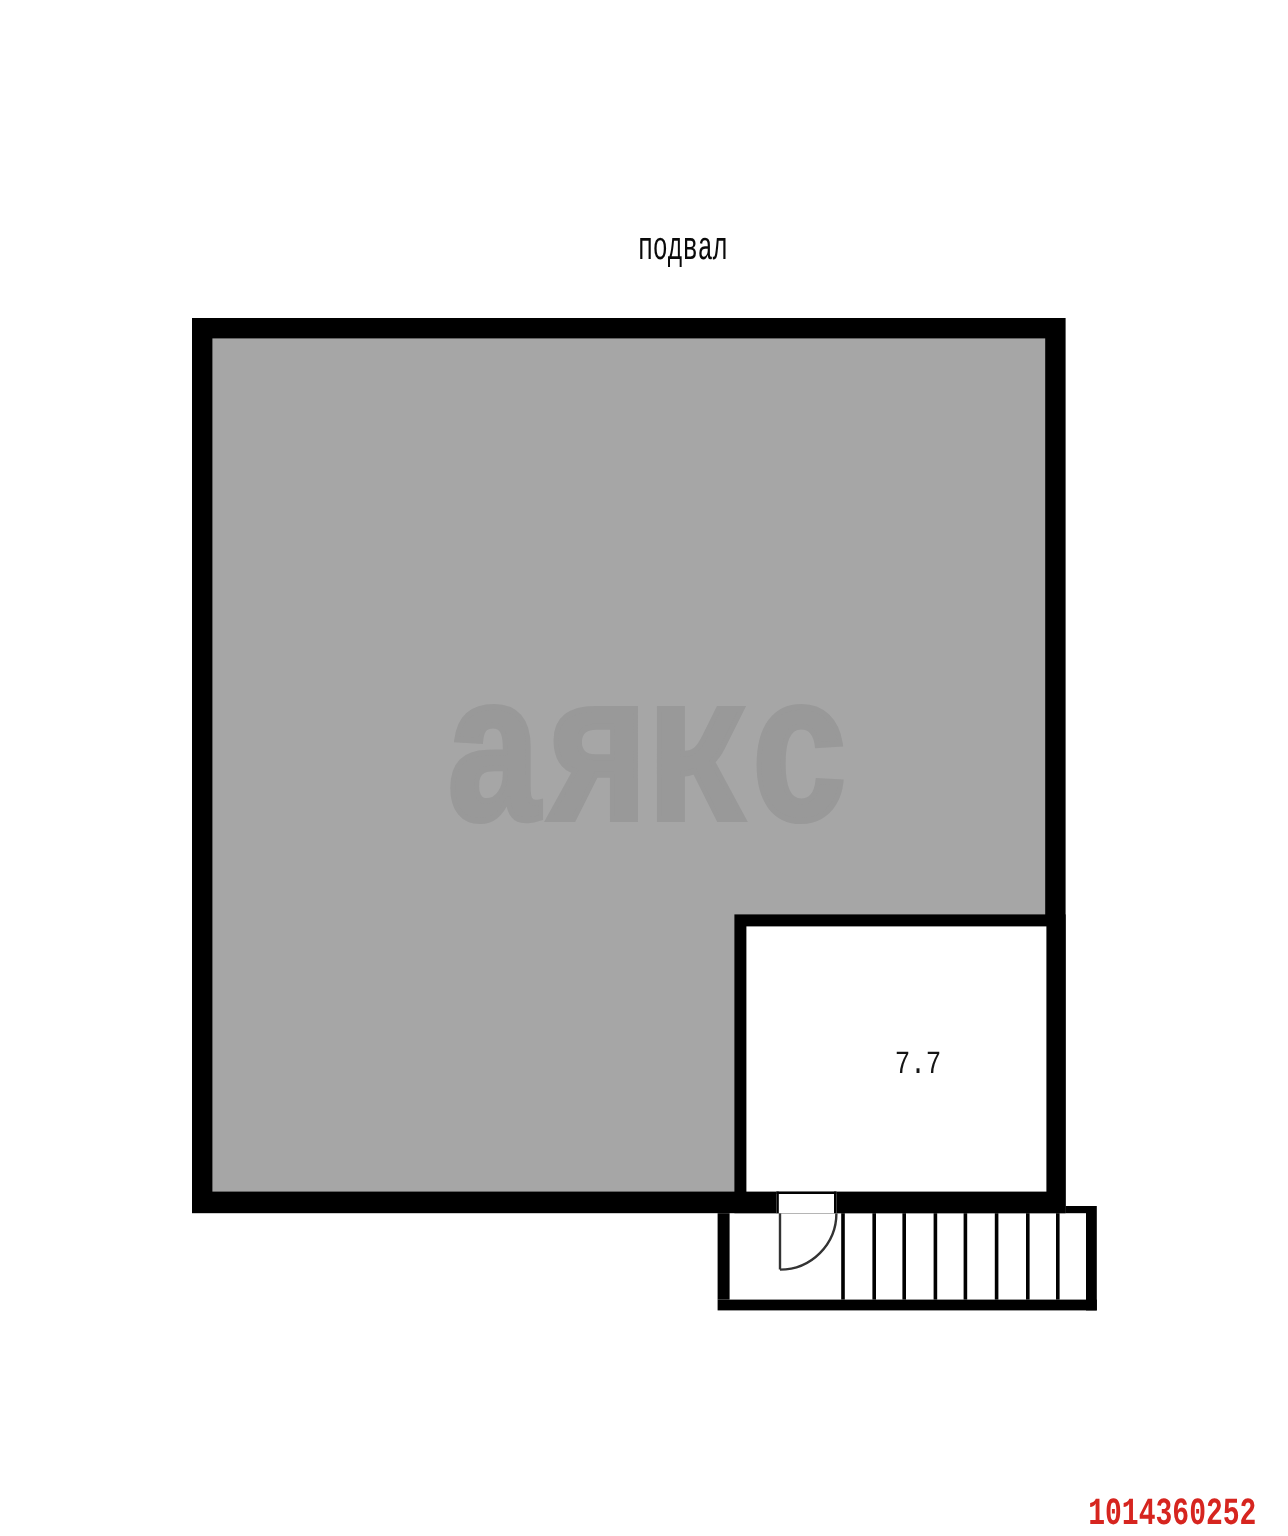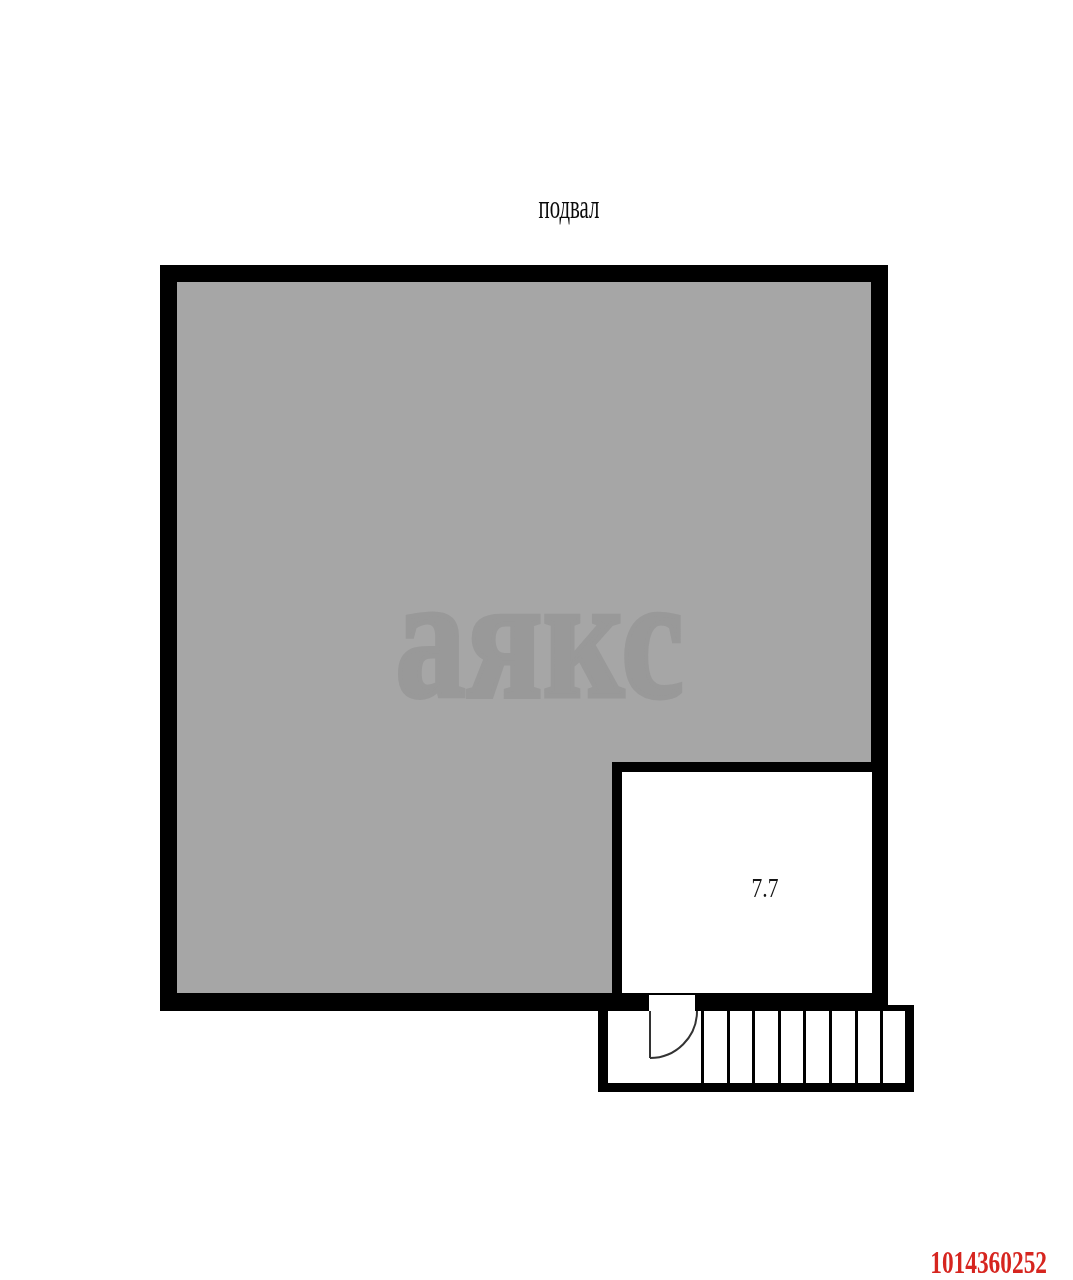--- a/index.html
+++ b/index.html
@@ -1,17 +1,17 @@
 <!DOCTYPE html>
 <html><head>
 <meta charset="utf-8">
 <style>
   html,body{margin:0;padding:0;background:#fff;}
   #canvas{position:relative;width:1073px;height:1280px;background:#fff;overflow:hidden;
-          font-family:Liberation Serif, serif;}
+          font-family:Liberation Mono, monospace;}
 
   
   .floor-title{position:absolute;left:569px;top:191px;font-size:33px;line-height:1;
                color:#0a0a0a;white-space:nowrap;
                transform:translateX(-50%) scaleX(0.63);}
 
   
   .building{position:absolute;left:160px;top:265px;width:728px;height:746px;background:#000;}
   .floor-area{position:absolute;left:17px;top:17px;width:694px;height:711px;background:#a6a6a6;}
 

